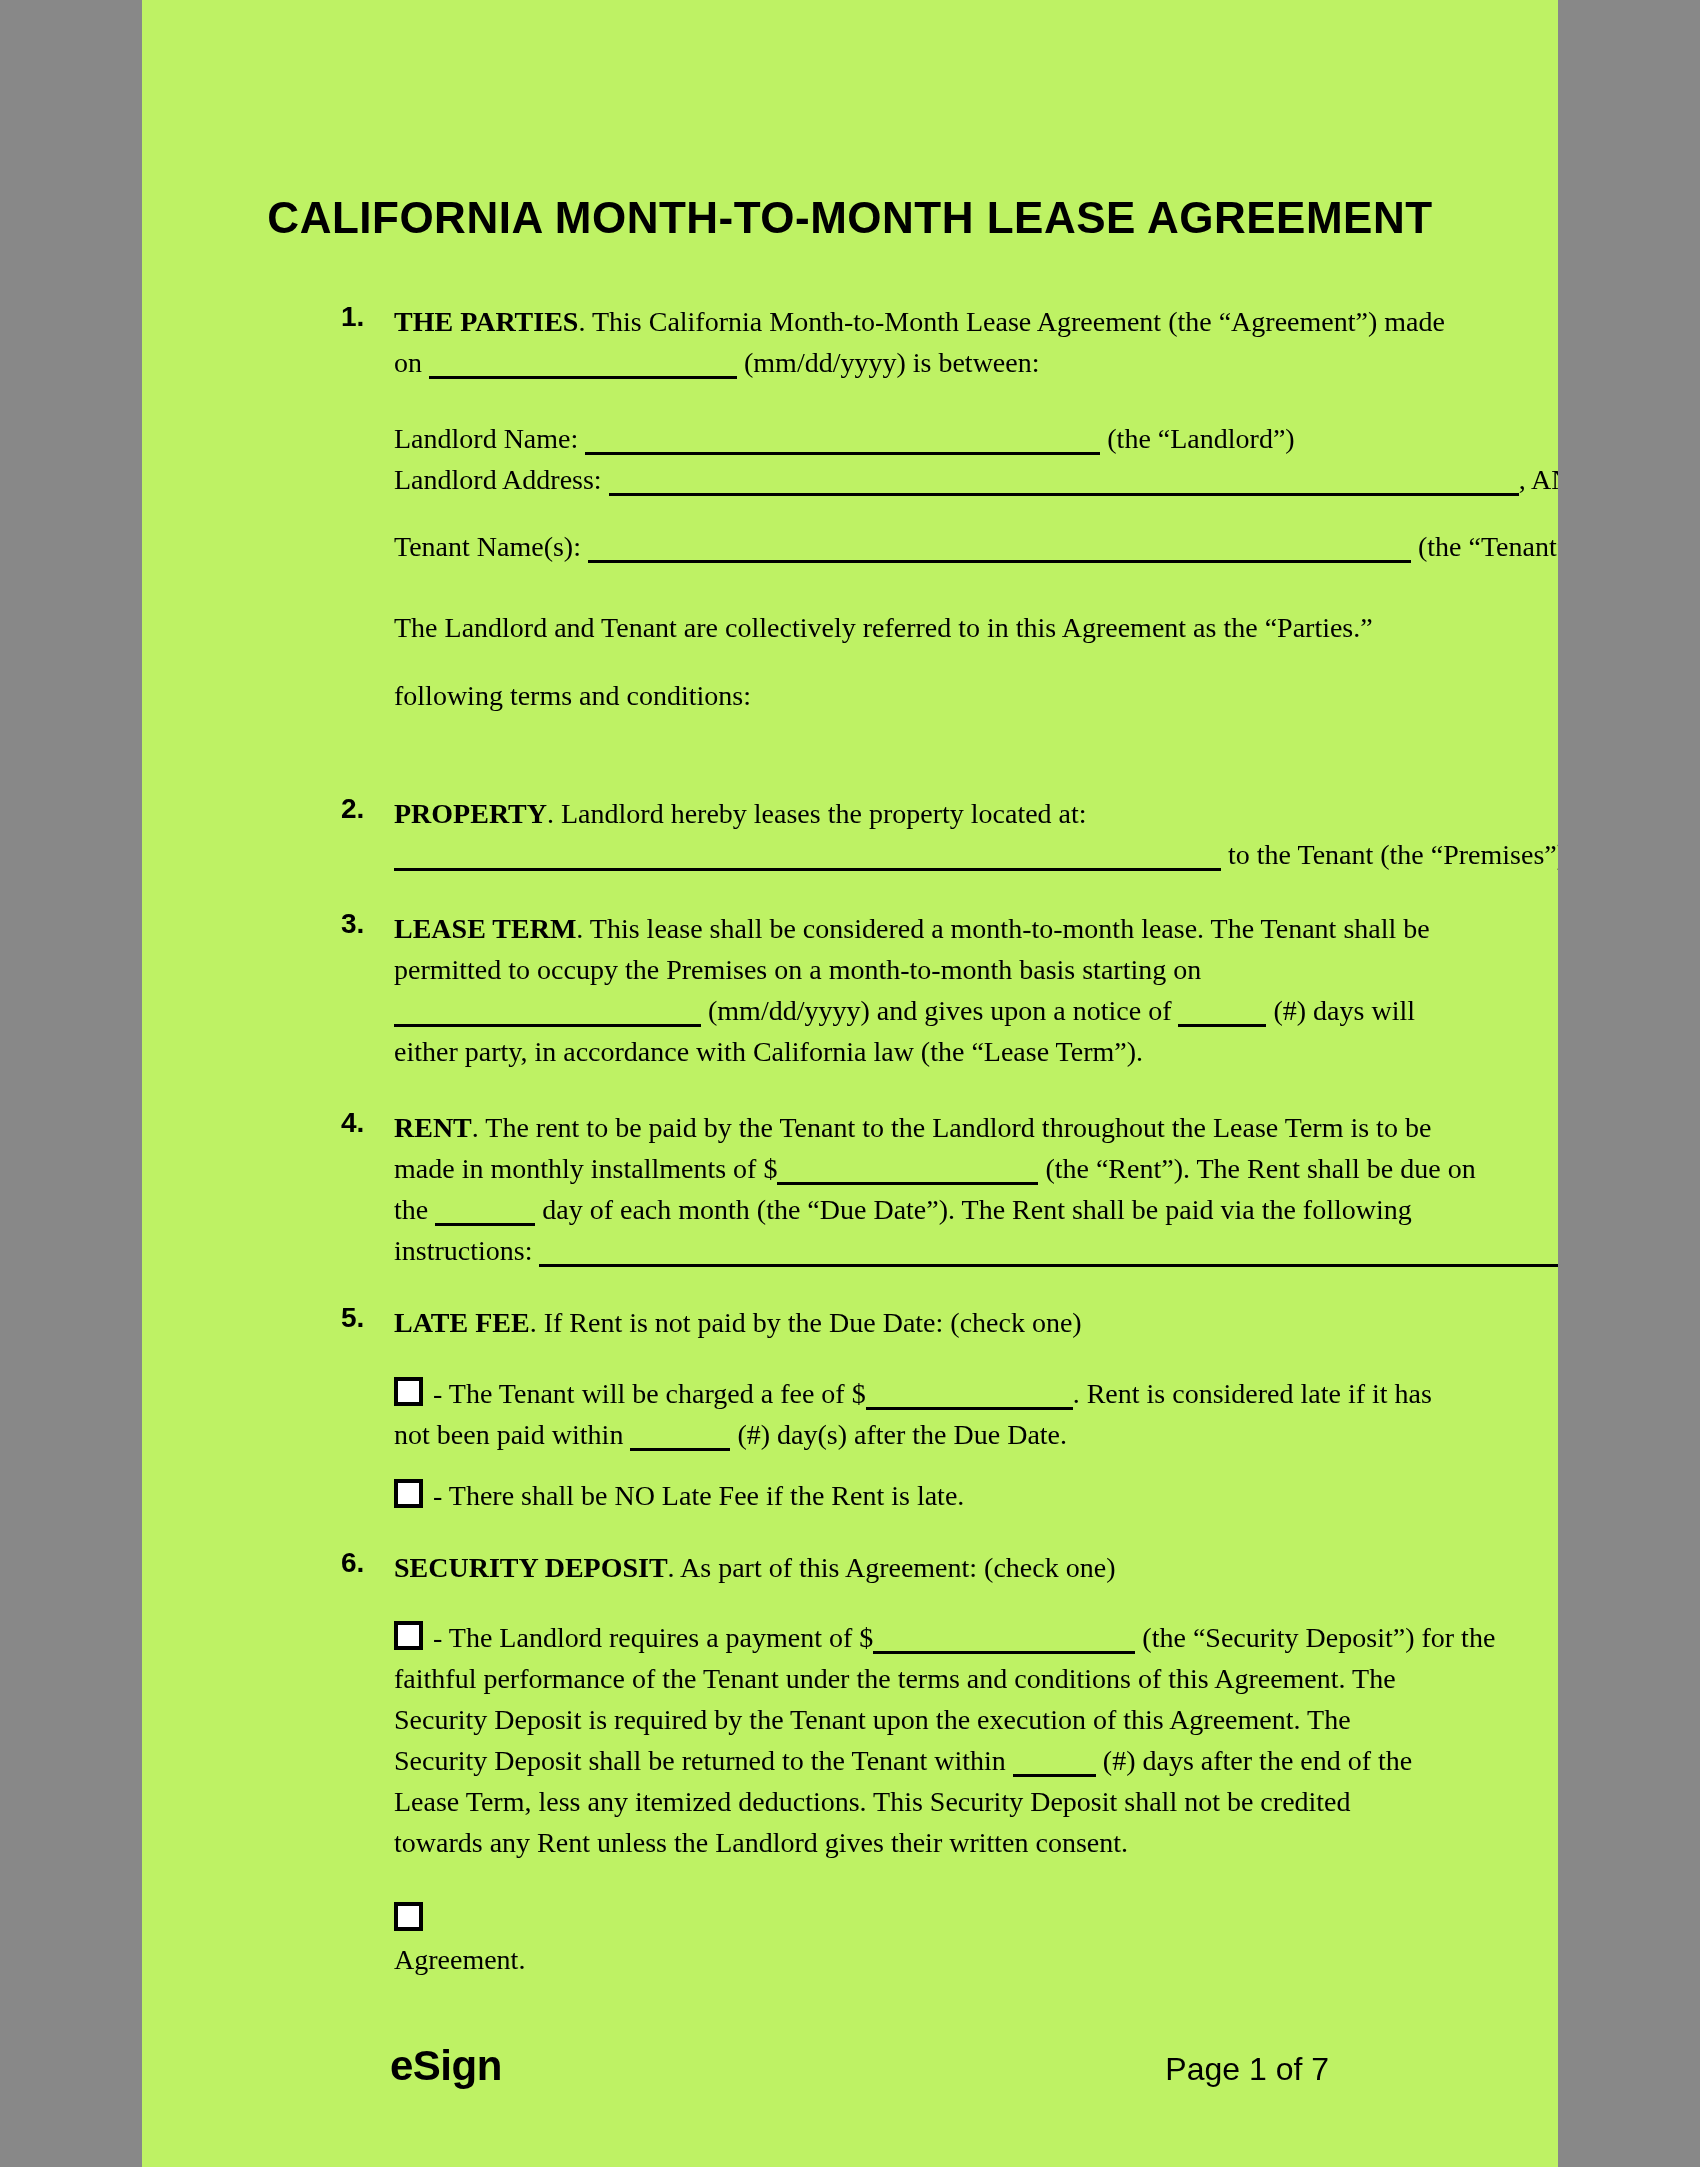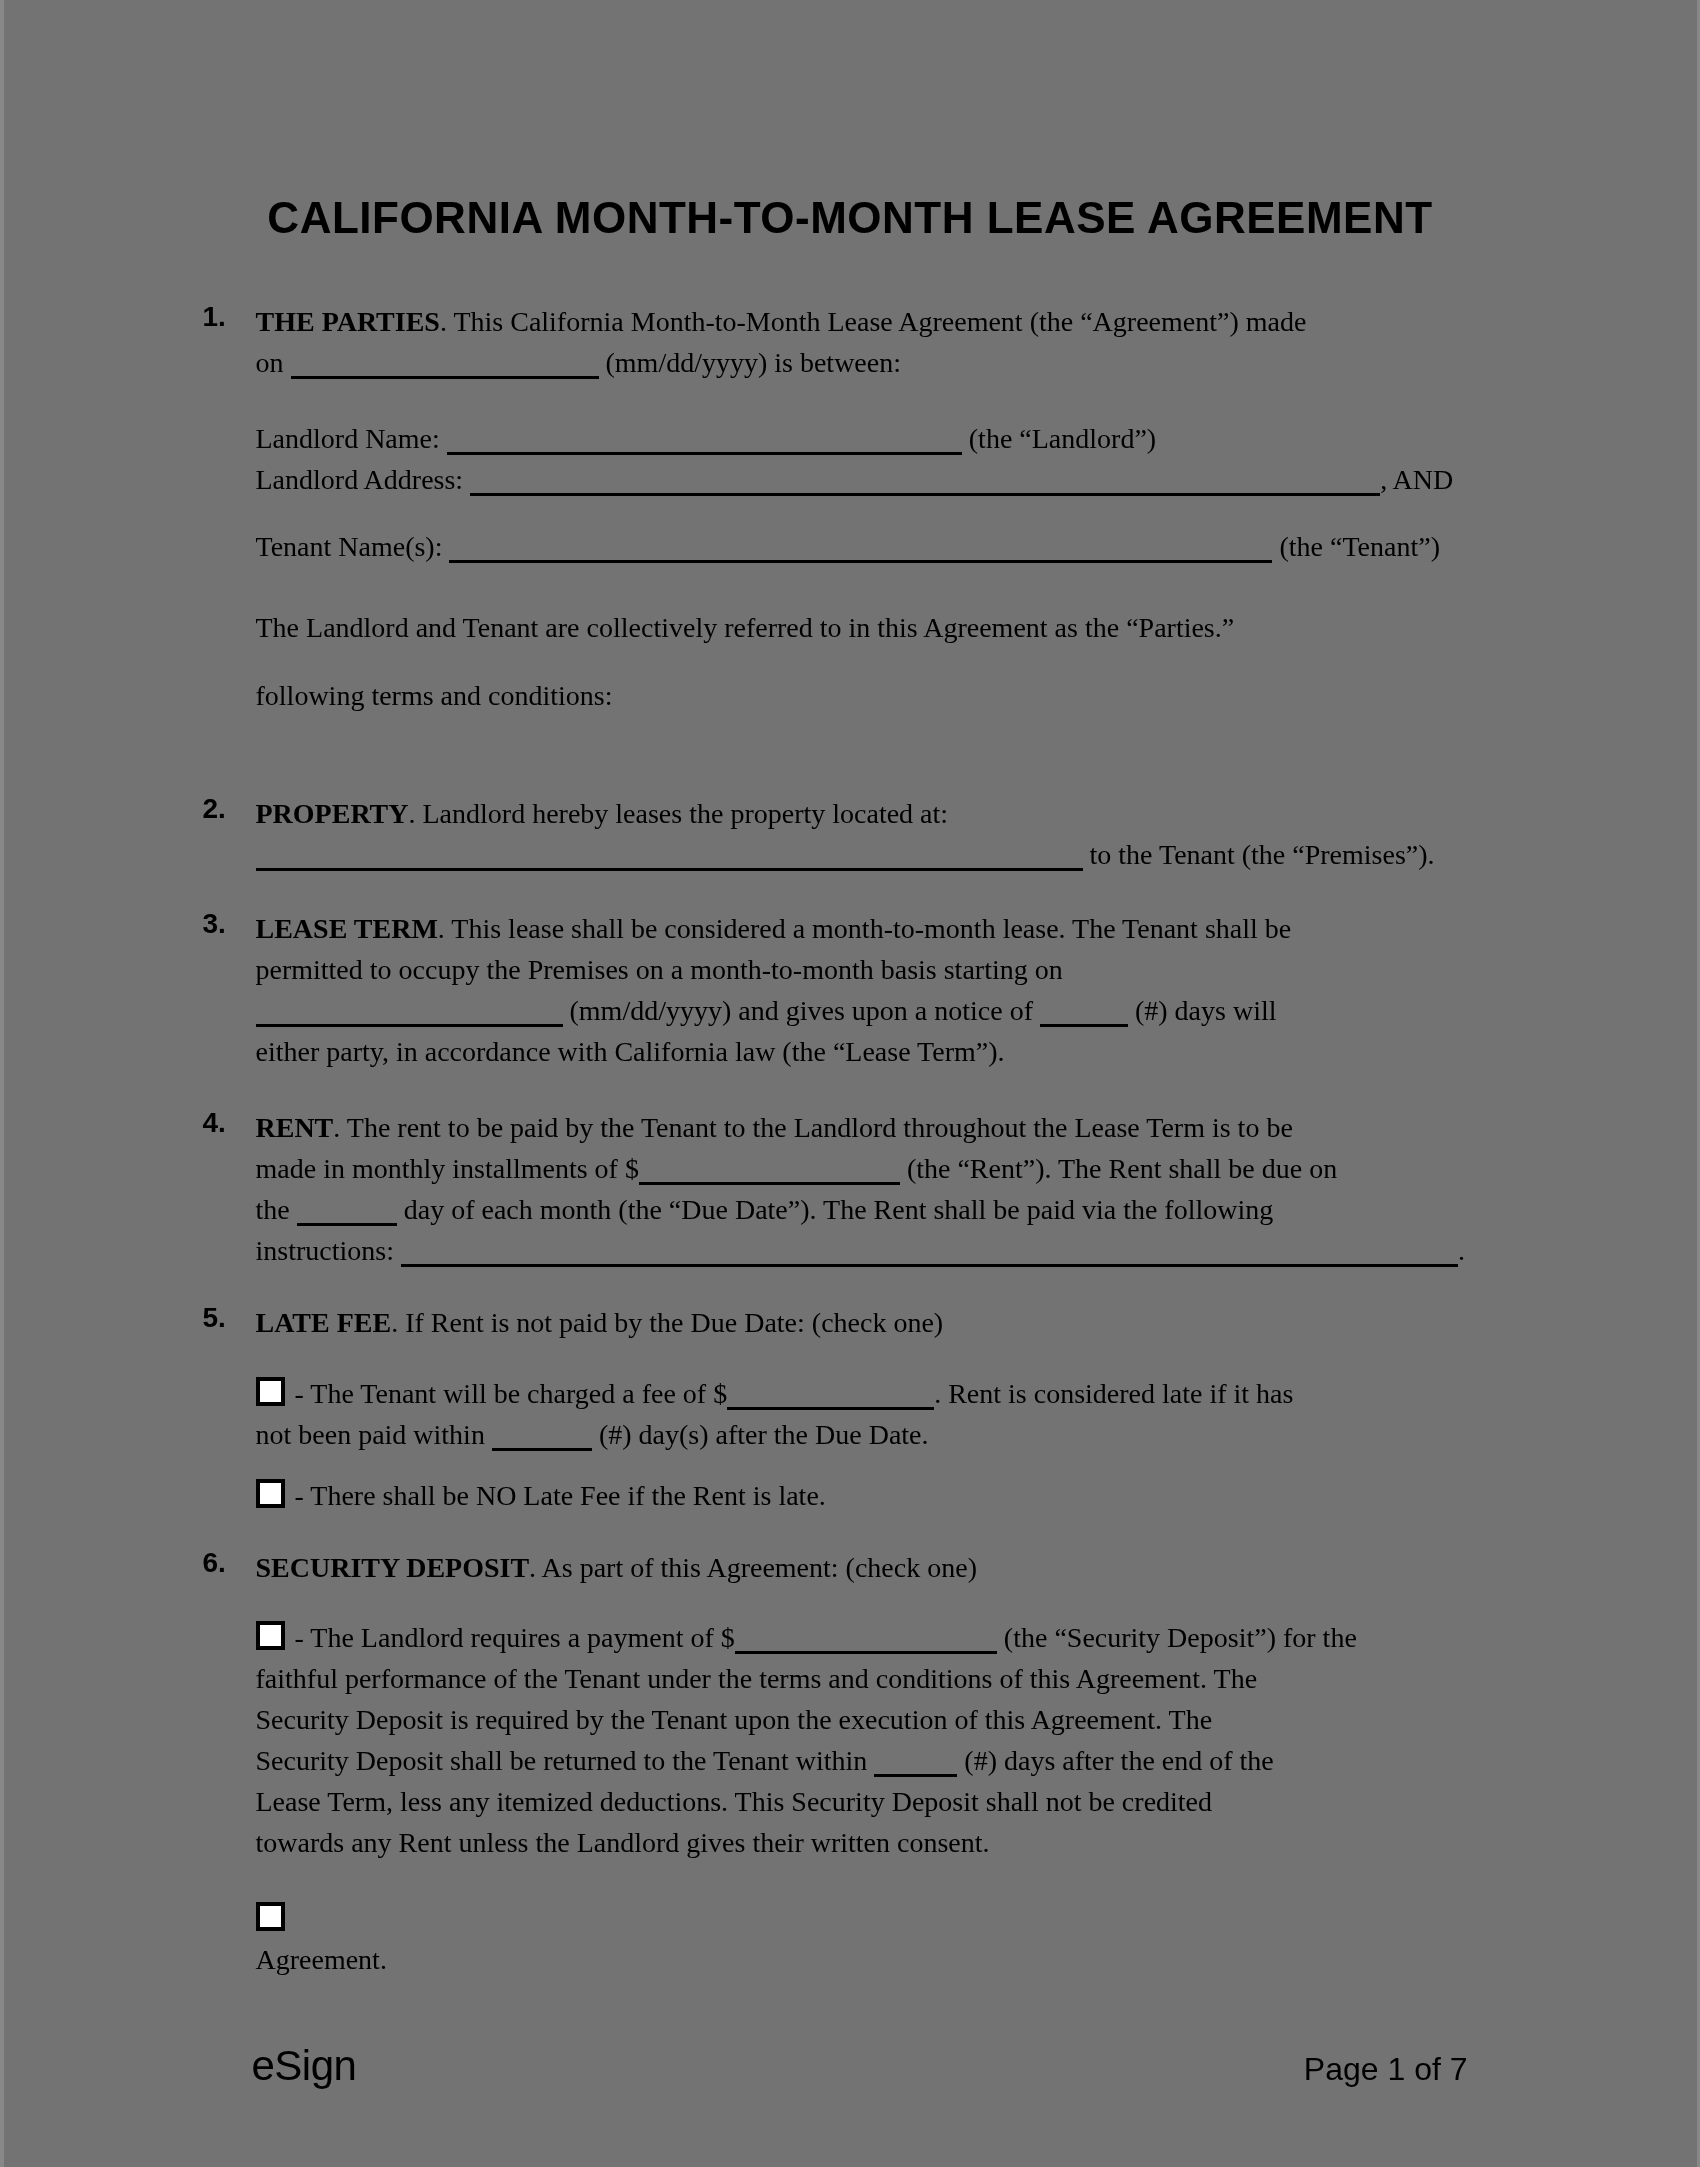--- a/index.html
+++ b/index.html
@@ -1,19 +1,19 @@
 <!DOCTYPE html>
 <html><head>
 <meta charset="utf-8">
 <style>
   html,body{margin:0;padding:0;background:#888;}
   .page{
     position:relative;
-    width:1693px;height:2167px;
-    background:#737373;
+    width:1416px;height:2167px;
+    background:#bef264;
     font-family:"Liberation Sans", sans-serif;
     font-size:28px;color:#000;
     margin:0 auto;overflow:hidden;
   }
   .title{
     position:absolute;left:0;right:0;top:193px;
     text-align:center;font-size:44px;font-weight:bold;letter-spacing:.5px;
     white-space:nowrap;
   }
   .para{position:absolute;left:252px;}
@@ -25,21 +25,21 @@
     border-bottom:3px solid #000;vertical-align:-7px;
   }
   .cb{
     display:inline-block;width:21px;height:21px;
     border:4px solid #000;vertical-align:-3px;margin-right:3px;background:#fff;
   }
   .footer{
     position:absolute;left:248px;right:229px;top:2042px;
     display:flex;justify-content:space-between;align-items:baseline;
   }
-  .brand{font-size:42px;font-weight:normal;letter-spacing:-.5px;}
+  .brand{font-size:42px;font-weight:bold;letter-spacing:-.5px;}
   .pagenum{font-size:32px;}
   .mt{margin-top:26px;}
 </style>
 </head>
 <body>
 
 <div class="page">
 
   <div class="title">CALIFORNIA MONTH-TO-MONTH LEASE AGREEMENT</div>
 

